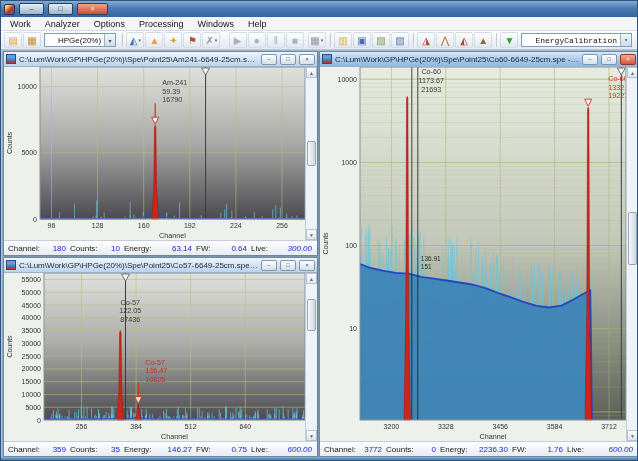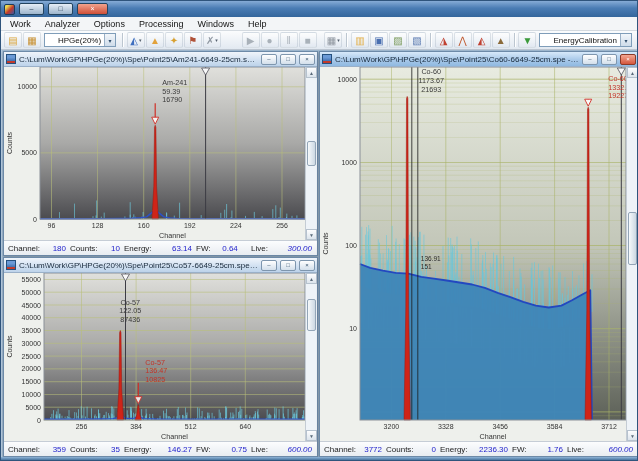--- a/index.html
+++ b/index.html
@@ -152,21 +152,21 @@
       <div class="tb-btn">
         <span style="color: rgb(192, 64, 48);">◭</span>
       </div>
       <div class="tb-btn">
         <span style="color: rgb(138, 106, 58);">▲</span>
       </div>
       <div class="tb-sep"></div>
       <div class="tb-btn">
         <span style="color: rgb(58, 154, 58);">▼</span>
       </div>
-      <div class="combo" style="width: 116px;">
+      <div class="combo" style="width: 116px; font-family: Liberation Mono, monospace;">
         <span class="combo-text">EnergyCalibration</span>
         <span class="combo-caret">▾</span>
       </div>
     </div>
   <div class="mdi" id="mdi">
       <div class="child" style="left: 1px; top: 1px; width: 315px; height: 205px;">
         <div class="child-titlebar">
           <div class="child-icon"></div>
           <span class="child-title">C:\Lum\Work\GP\HPGe(20%)\Spe\Point25\Am241-6649-25cm.spe - &lt; 03-12-2010...</span>
           <div class="cw-btn">–</div>
@@ -259,21 +259,21 @@
           </div>
         </div>
         <div class="statusbar">
           <span class="sl" style="width: 34px;">Channel:</span>
           <span class="sv" style="width: 28px;">180</span>
           <span class="sl" style="width: 30px;">Counts:</span>
           <span class="sv" style="width: 24px;">10</span>
           <span class="sl" style="width: 32px;">Energy:</span>
           <span class="sv" style="width: 40px;">63.14</span>
           <span class="sl" style="width: 17px;">FW:</span>
-          <span class="sv" style="width: 38px; text-align: center;">0.64</span>
+          <span class="sv" style="width: 38px;">0.64</span>
           <span class="sl" style="width: 21px;">Live:</span>
           <span class="sv last">300.00</span>
         </div>
       </div>
       <div class="child" style="left: 1px; top: 207px; width: 315px; height: 200px;">
         <div class="child-titlebar">
           <div class="child-icon"></div>
           <span class="child-title">C:\Lum\Work\GP\HPGe(20%)\Spe\Point25\Co57-6649-25cm.spe - &lt; 03-12-2010 4...</span>
           <div class="cw-btn">–</div>
           <div class="cw-btn">□</div>

